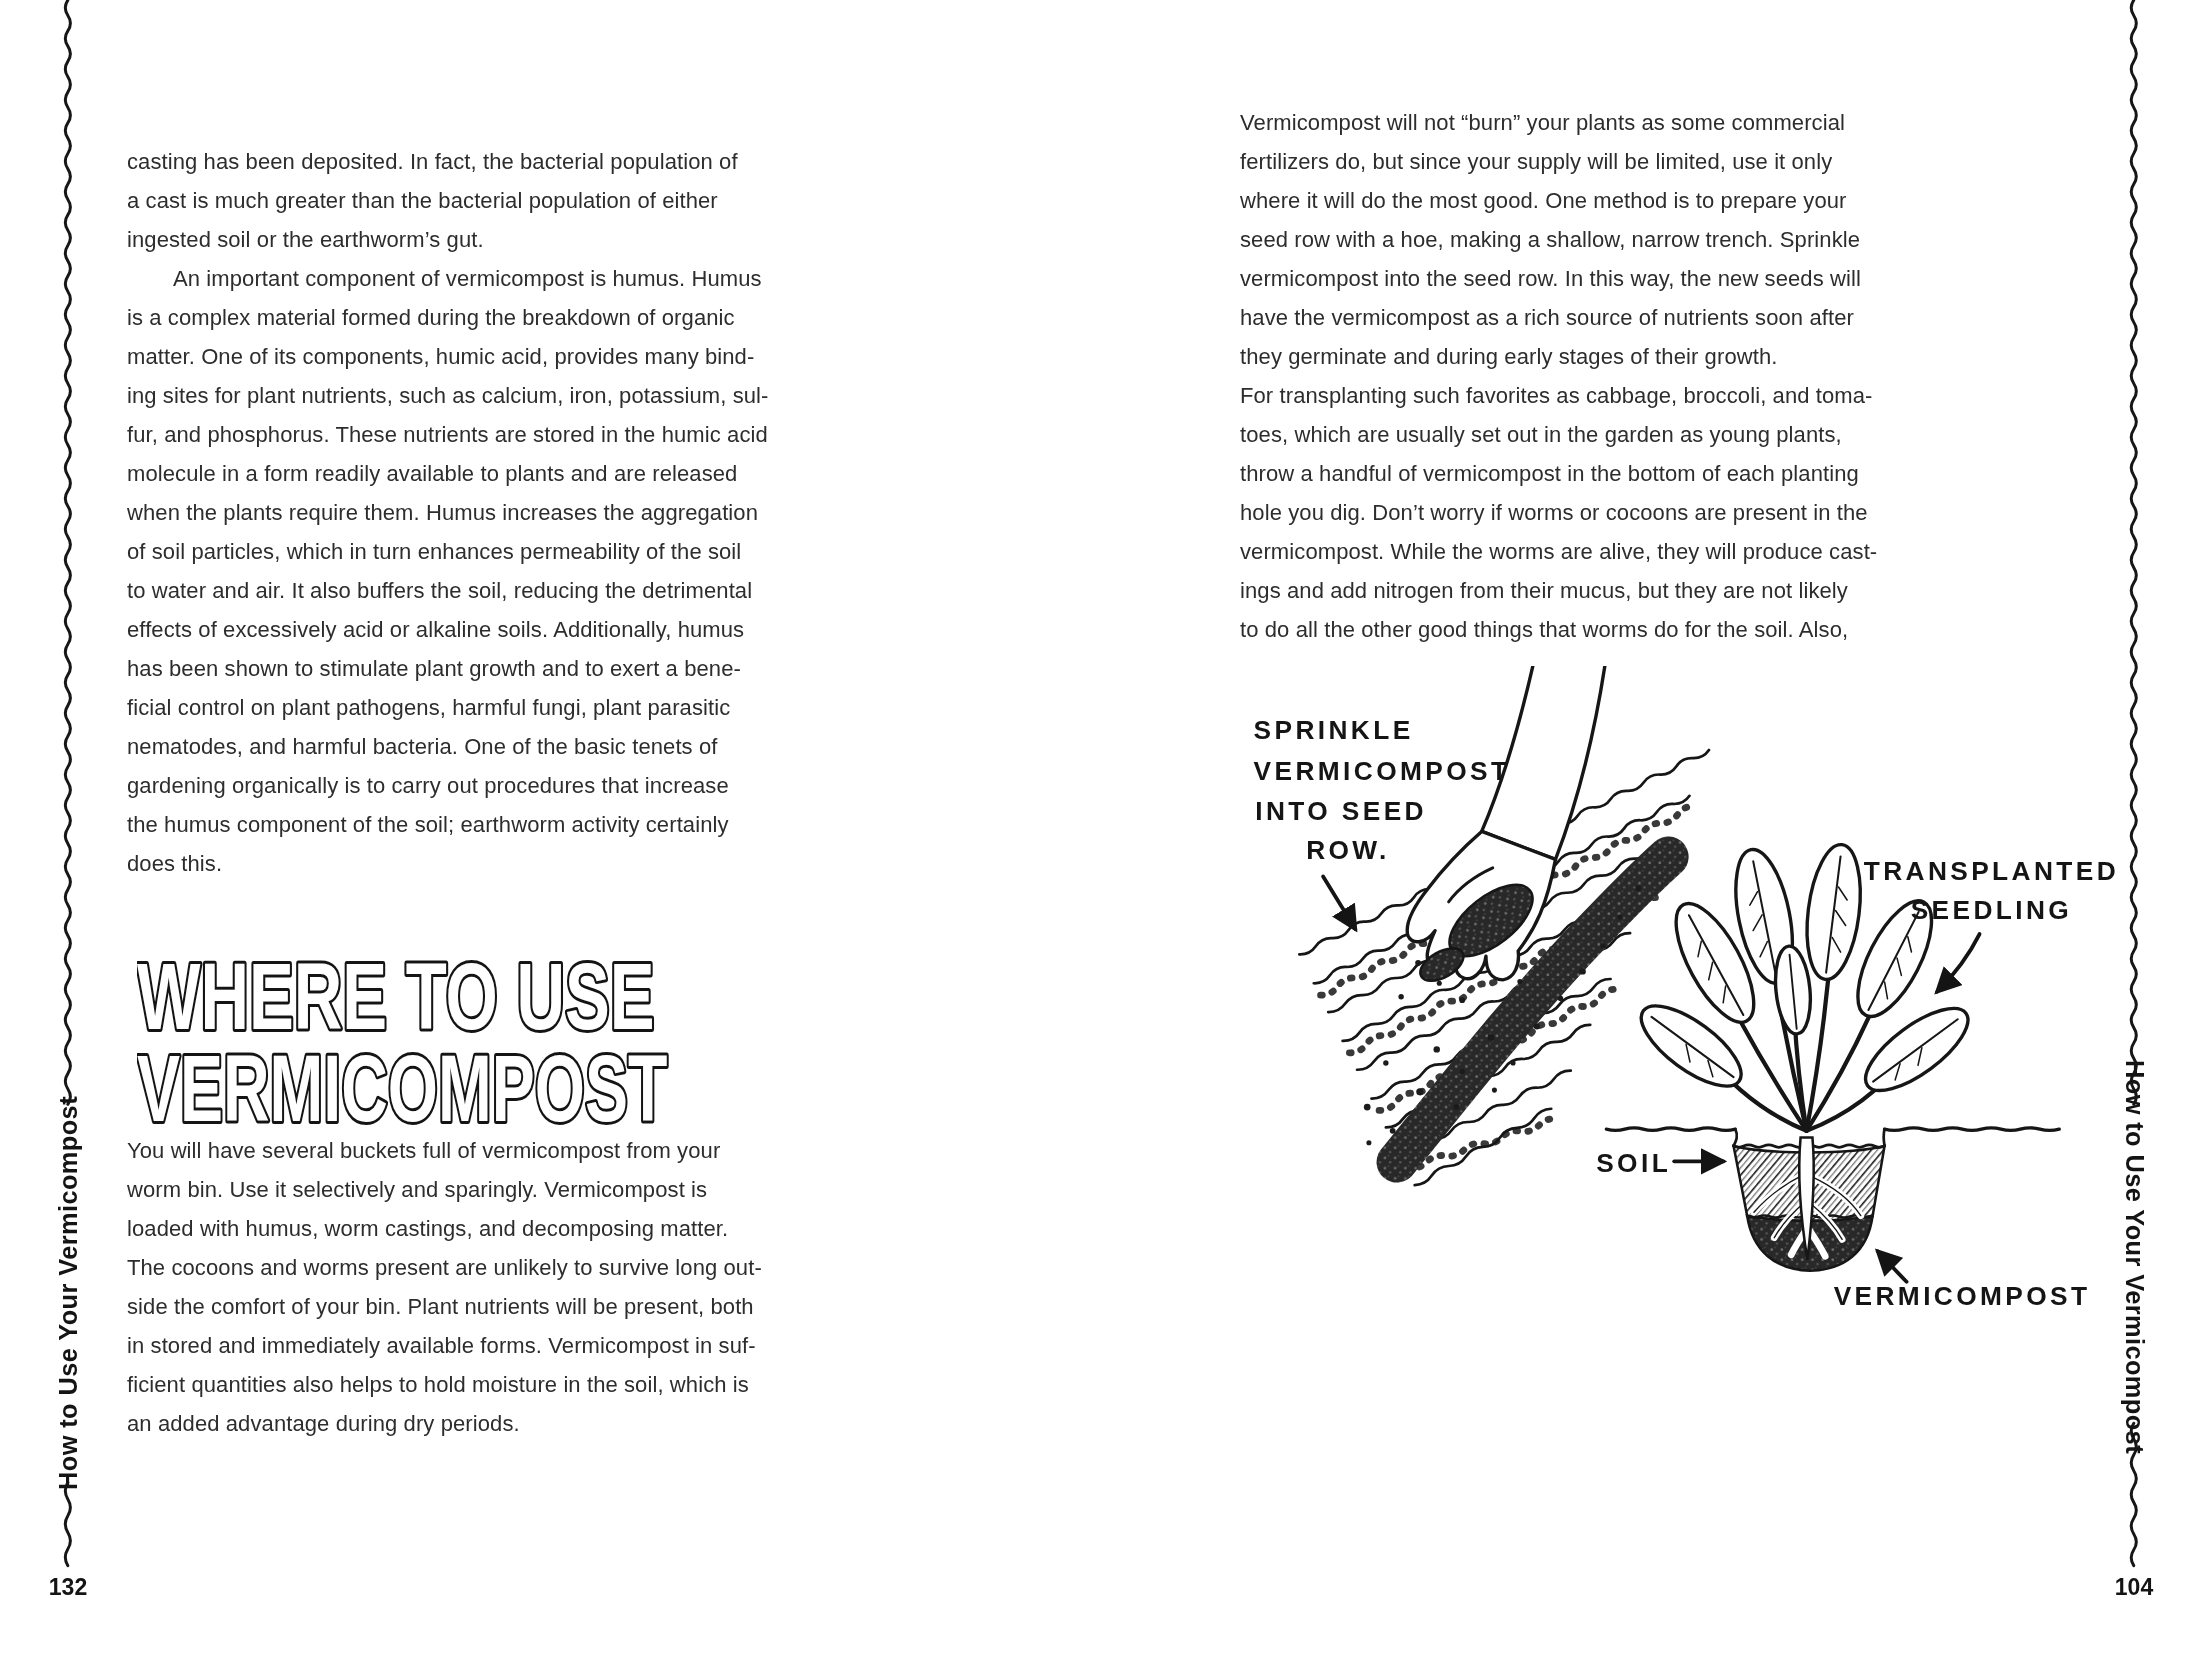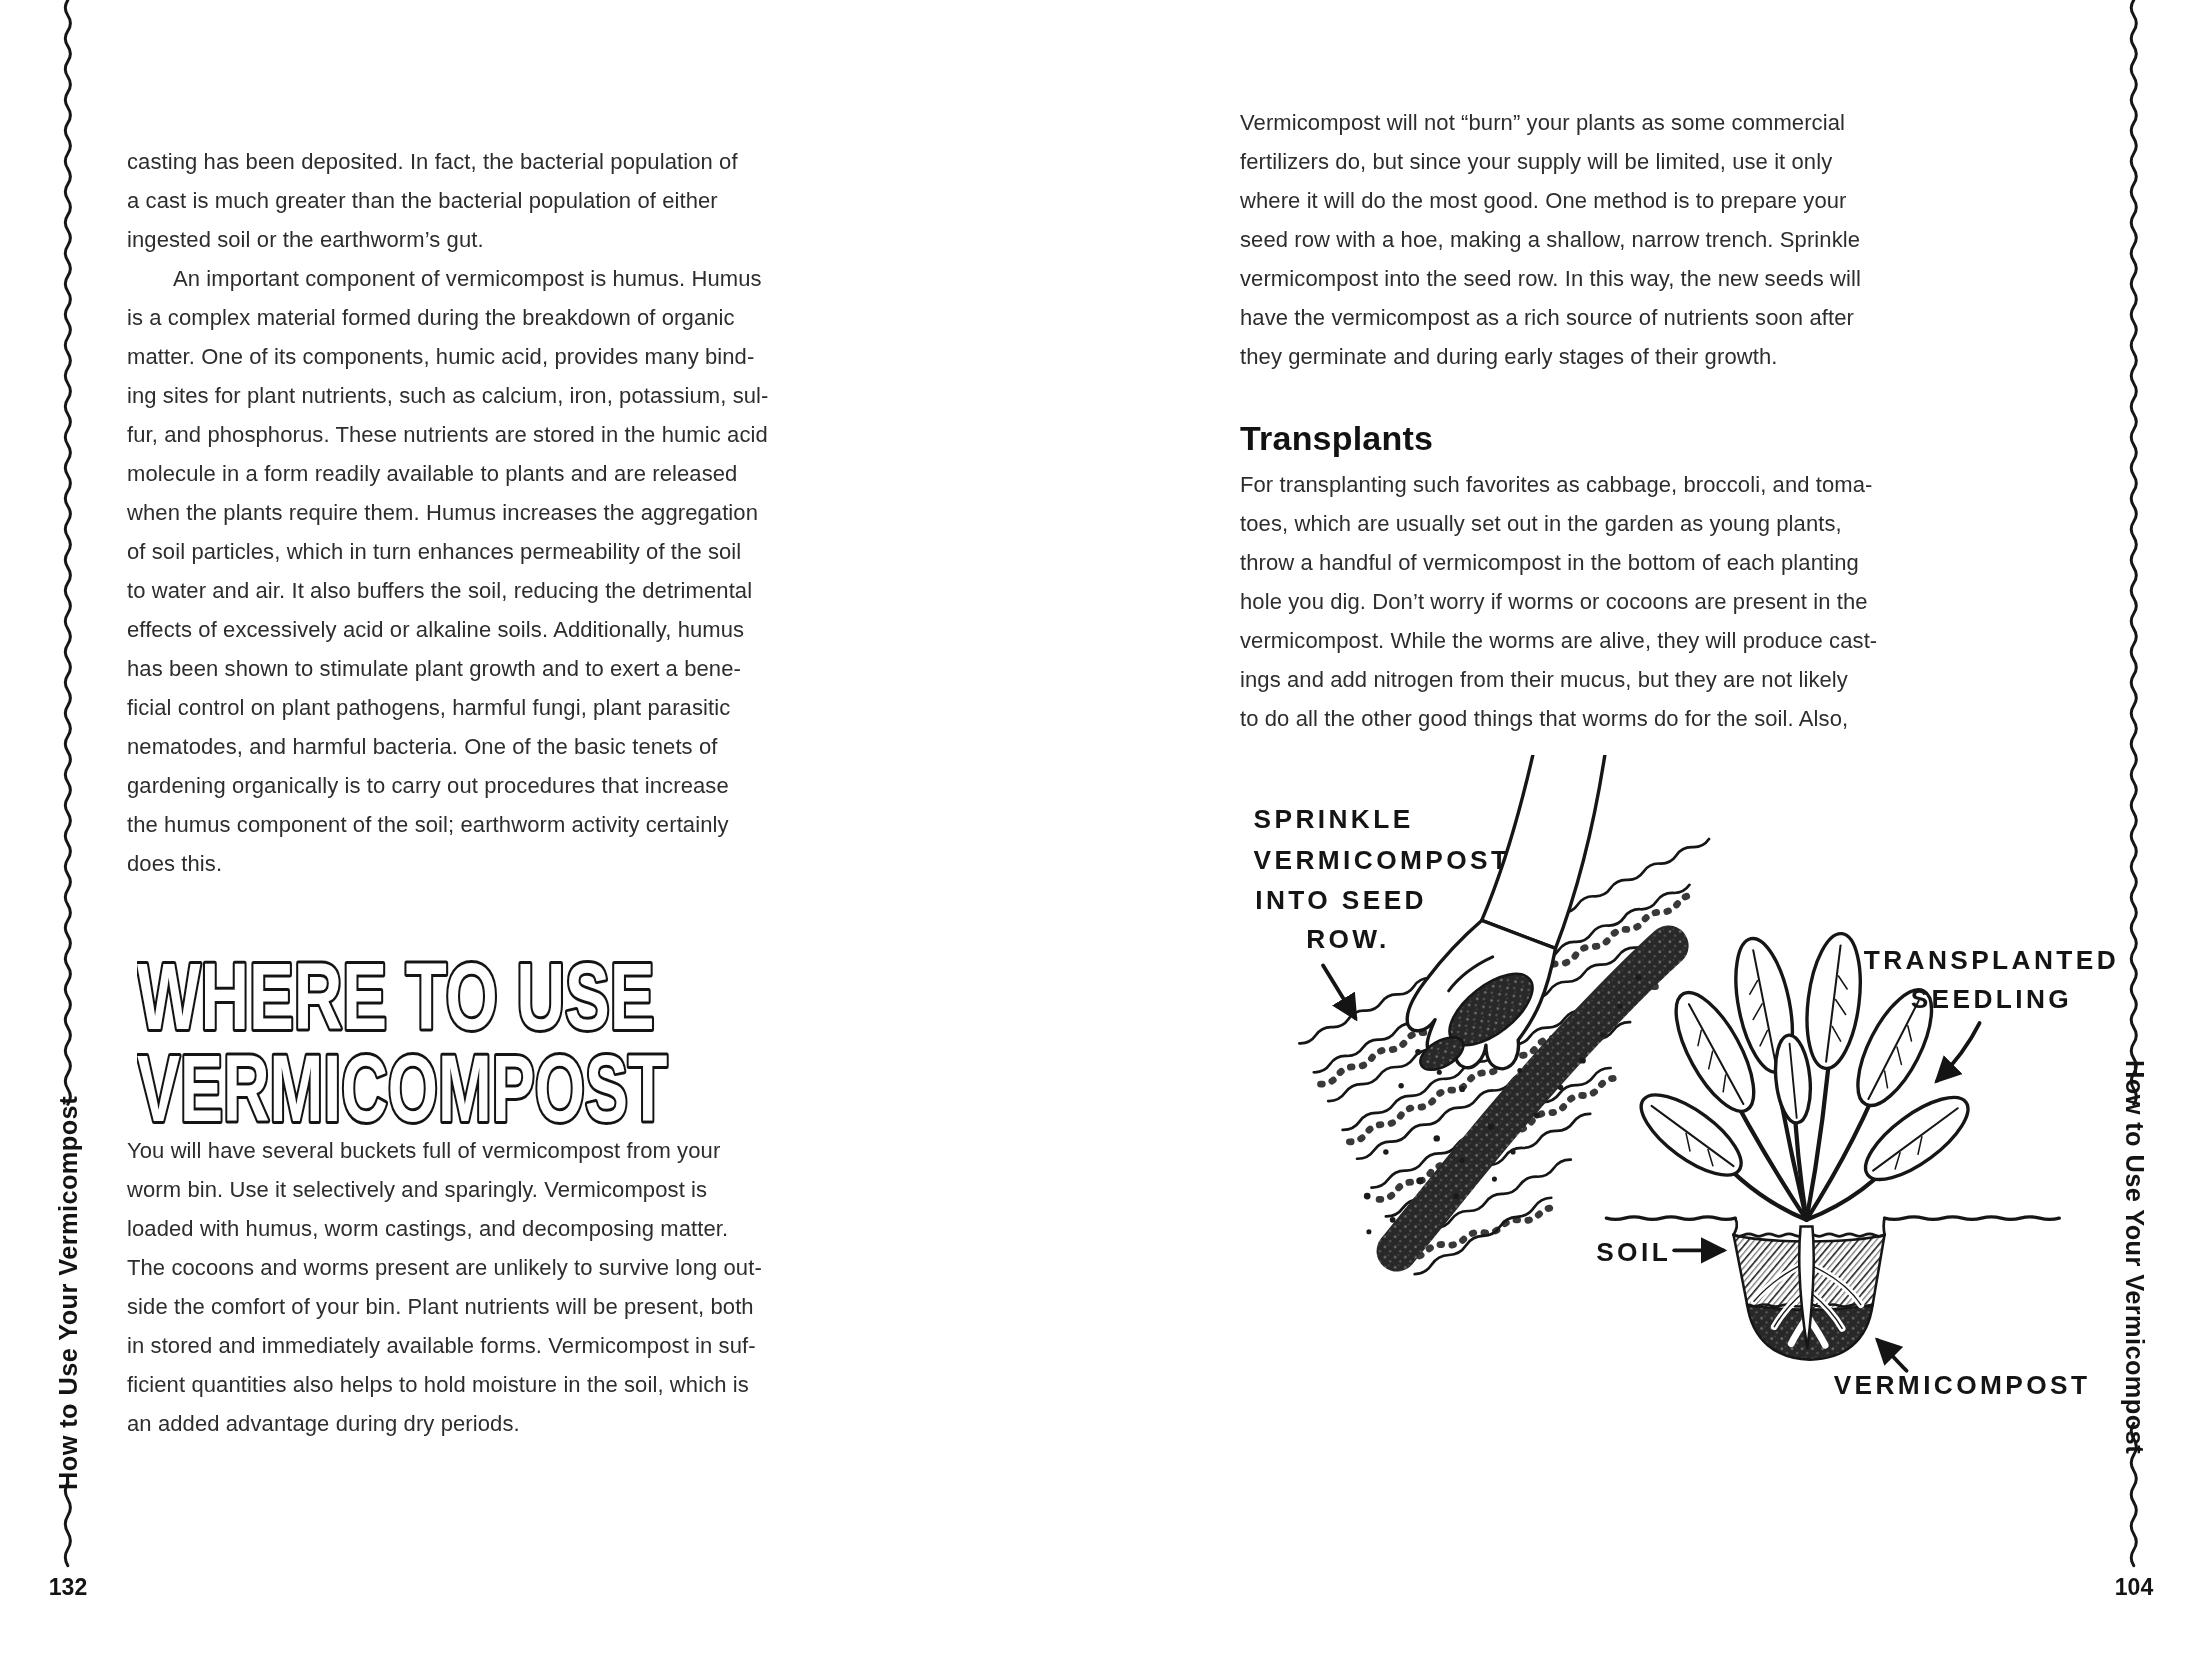--- a/index.html
+++ b/index.html
@@ -90,21 +90,20 @@
 
   <div class="col right-col">
     <p class="body-block">Vermicompost will not “burn” your plants as some commercial
 fertilizers do, but since your supply will be limited, use it only
 where it will do the most good. One method is to prepare your
 seed row with a hoe, making a shallow, narrow trench. Sprinkle
 vermicompost into the seed row. In this way, the new seeds will
 have the vermicompost as a rich source of nutrients soon after
 they germinate and during early stages of their growth.</p>
 
-    <h2 class="sub-heading mt">Transplants</h2>
     <p class="body-block">For transplanting such favorites as cabbage, broccoli, and toma-
 toes, which are usually set out in the garden as young plants,
 throw a handful of vermicompost in the bottom of each planting
 hole you dig. Don’t worry if worms or cocoons are present in the
 vermicompost. While the worms are alive, they will produce cast-
 ings and add nitrogen from their mucus, but they are not likely
 to do all the other good things that worms do for the soil. Also,</p>
 
     <svg class="illustration" width="882" height="721" viewBox="0 0 1040 850">
       <defs>

